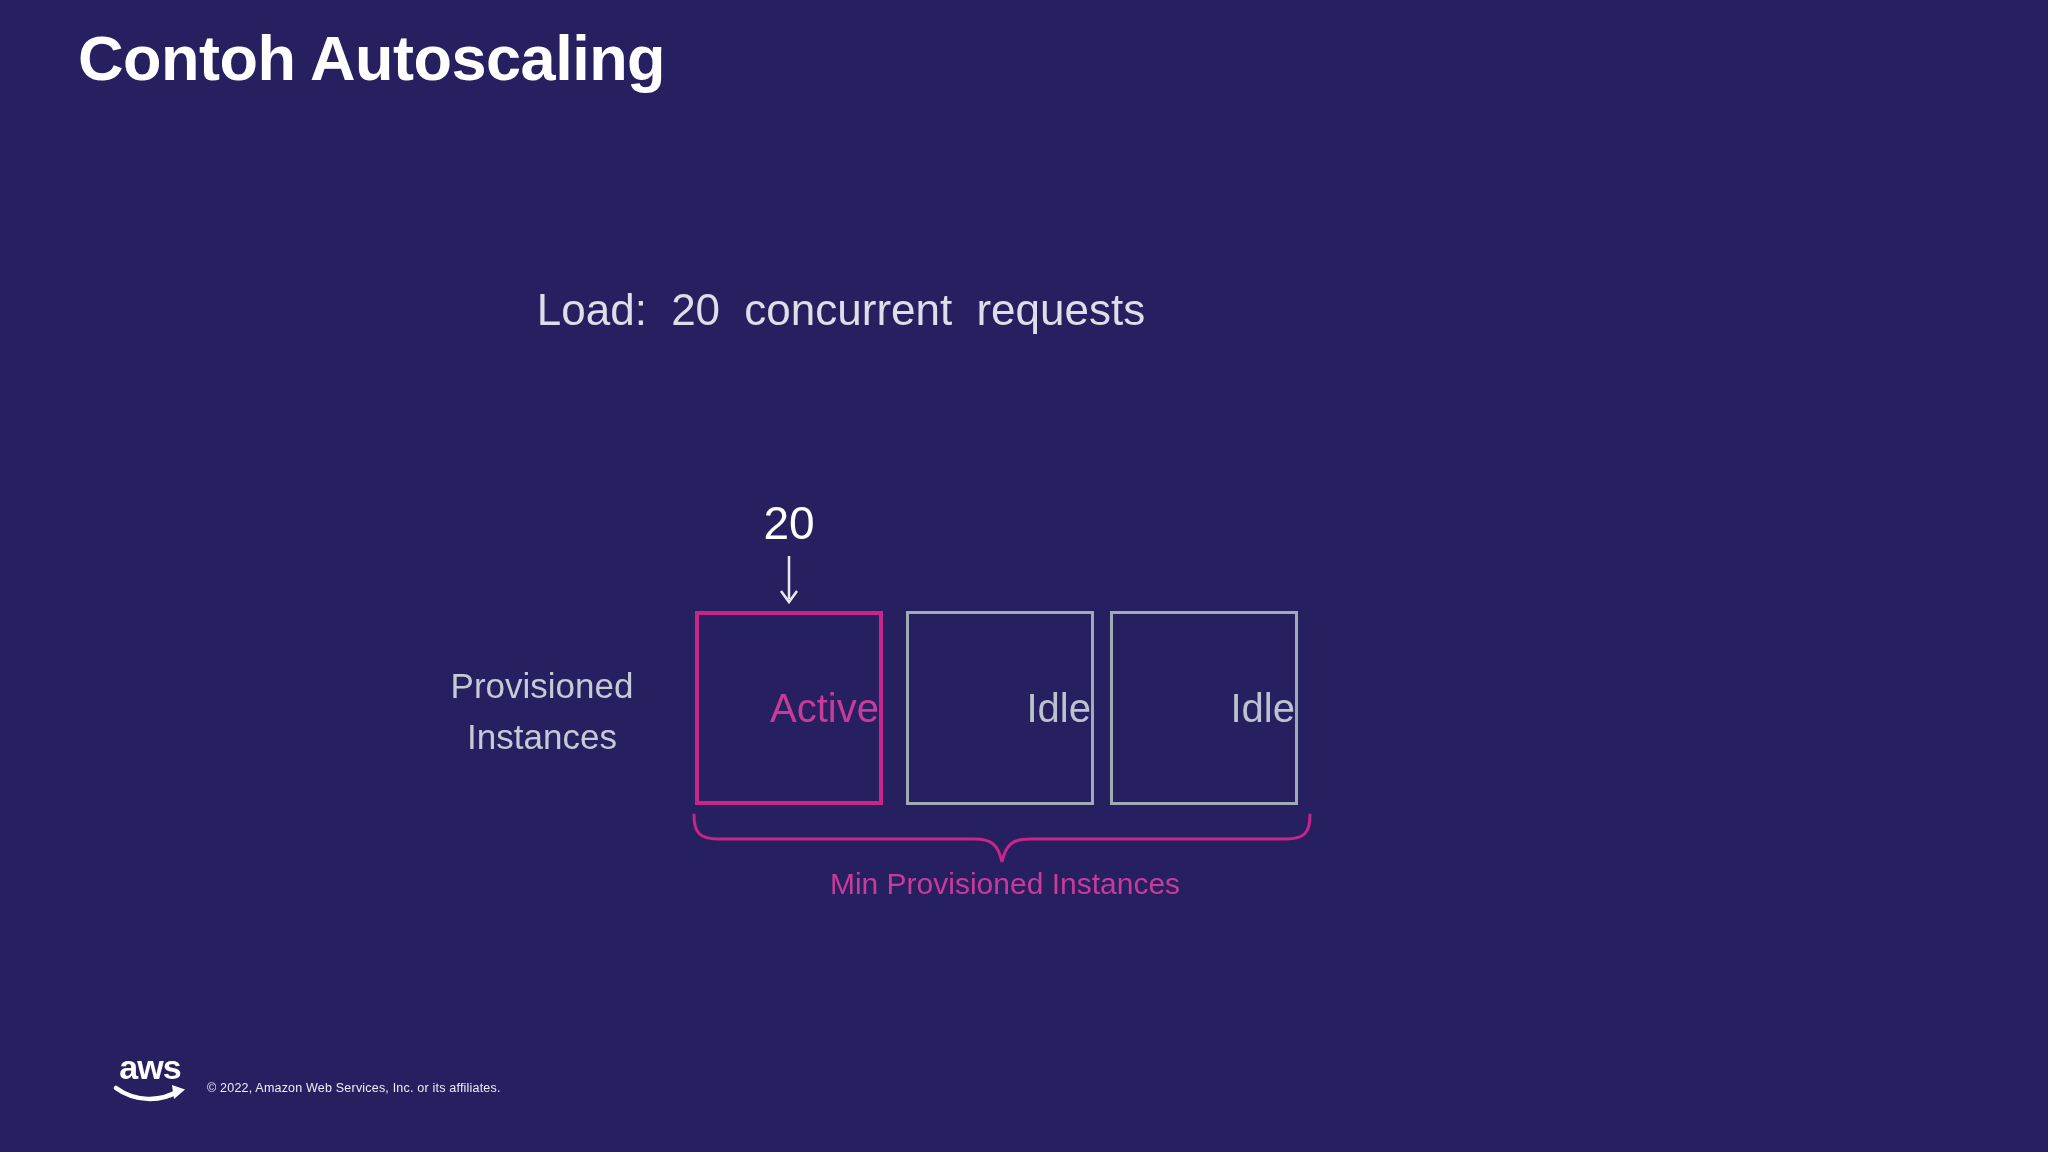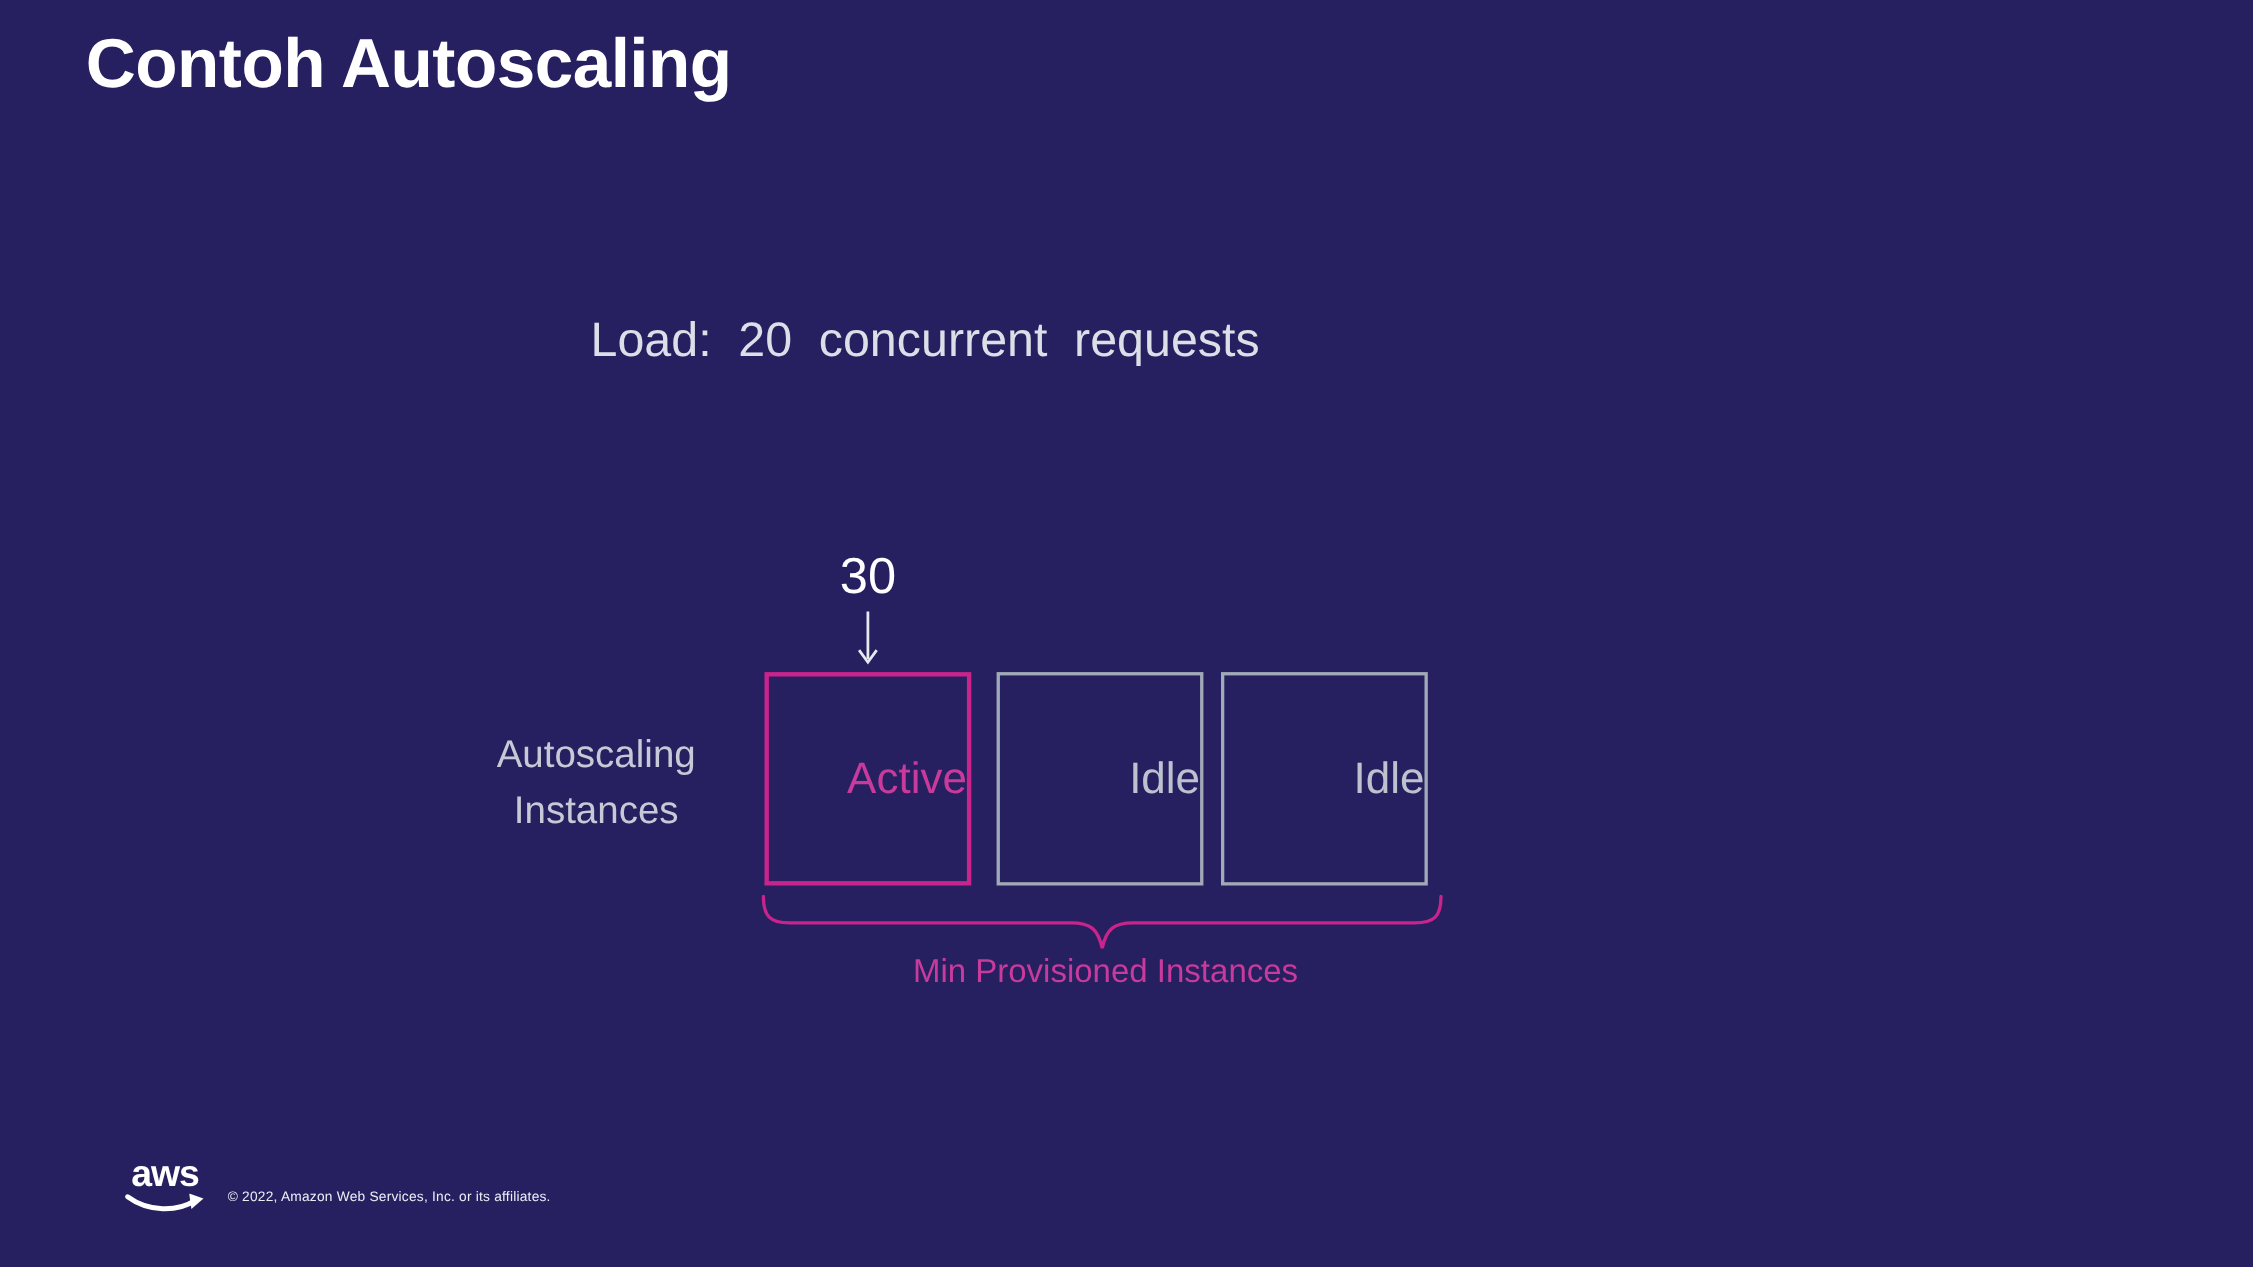--- a/index.html
+++ b/index.html
@@ -95,29 +95,29 @@
 
 <div class="slide">
 
   <h1 class="page-title">Contoh Autoscaling</h1>
 
 
   <div class="load-line">Load: 20 concurrent requests</div>
 
   <div>
 
-    <div class="incoming-label">30</div>
+    <div class="incoming-label">20</div>
 
     <svg class="arrow-down" width="24" height="54" viewBox="0 0 24 54">
       <line x1="12" y1="2" x2="12" y2="45" stroke="#e8eaf2" stroke-width="2.5"></line>
       <polyline points="4,37 12,48 20,37" fill="none" stroke="#e8eaf2" stroke-width="2.5" stroke-linejoin="miter"></polyline>
     </svg>
 
     <div class="row-label">
-      <div>Autoscaling</div>
+      <div>Provisioned</div>
       <div>Instances</div>
     </div>
 
     <div class="instance-box active">
       <span>Active</span>
     </div>
 
     <div class="instance-box idle idle-1">
       <span>Idle</span>
     </div>

